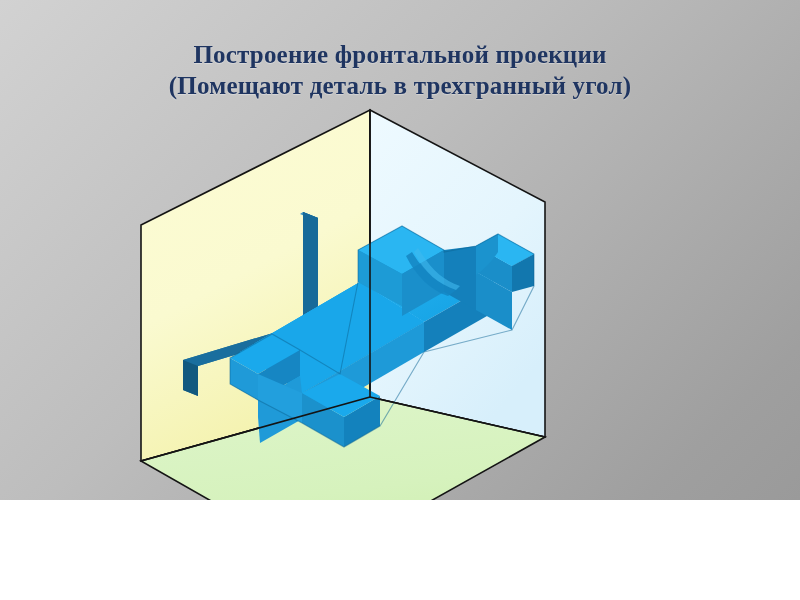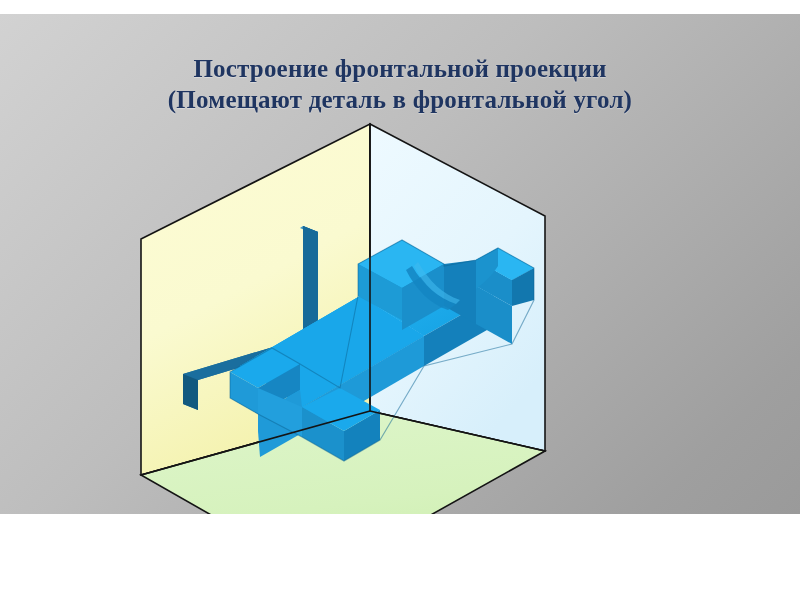--- a/index.html
+++ b/index.html
@@ -12,21 +12,20 @@
     overflow: hidden;
     font-family: "Liberation Sans", sans-serif;
   }
 
   #slide {
     position: relative;
     width: 800px;
     height: 500px;
     background: linear-gradient(135deg, #d2d2d2 0%, #c9c9c9 18%, #bdbdbd 42%, #acacac 68%, #9f9f9f 88%, #9a9a9a 100%);
     overflow: hidden;
-    margin-top: 14px;
   }
 
   
   #title-block {
     position: absolute;
     left: 0;
     top: 40px;
     width: 800px;
     text-align: center;
     line-height: 1.22;
@@ -74,21 +73,21 @@
     height: 600px;
   }
 </style>
 </head>
 <body>
 
 <div id="slide">
 
   <div id="title-block">
     <div class="title-line line1">Построение фронтальной проекции</div>
-    <div class="title-line line2">(Помещают деталь в фронтальной угол)</div>
+    <div class="title-line line2">(Помещают деталь в трехгранный угол)</div>
   </div>
 
   <svg id="scene" viewBox="0 0 800 600">
 
     <defs>
       <linearGradient id="gradYellow" x1="0" y1="0" x2="0.35" y2="1">
         <stop offset="0%" stop-color="#fdfcd4"></stop>
         <stop offset="55%" stop-color="#fafad0"></stop>
         <stop offset="100%" stop-color="#f4f2ae"></stop>
       </linearGradient>

